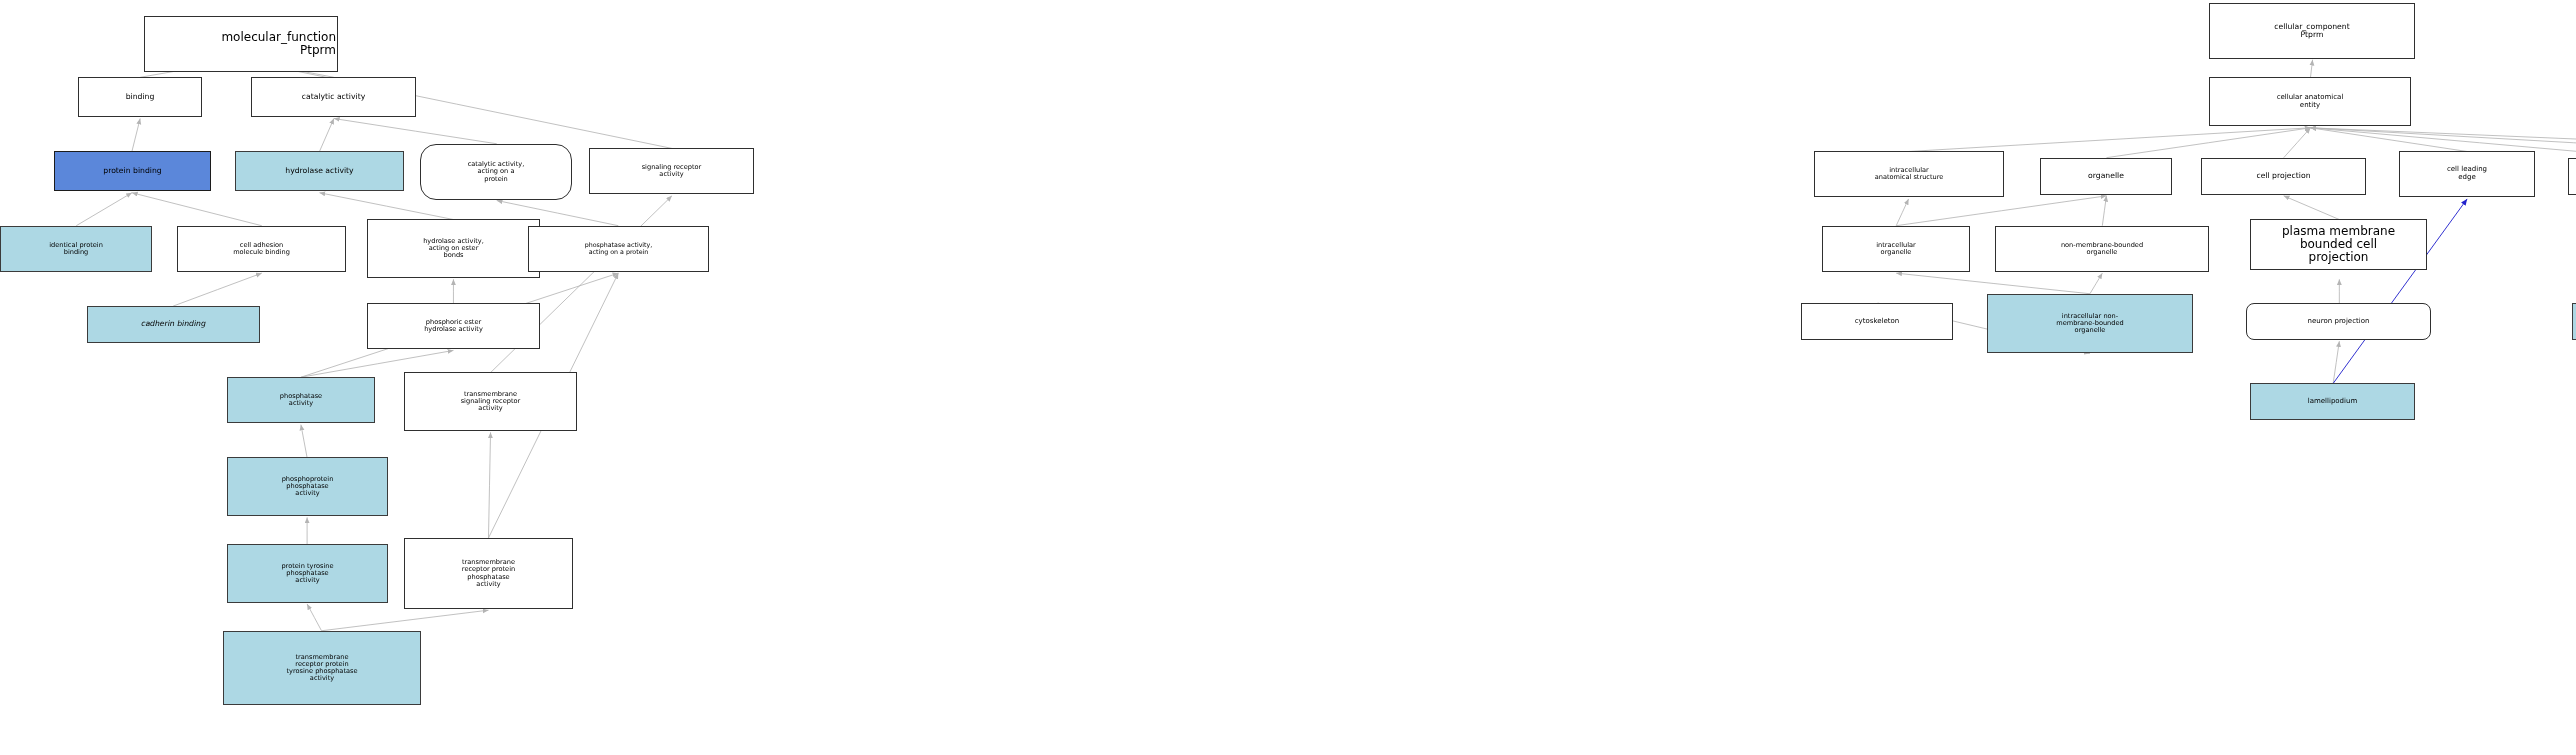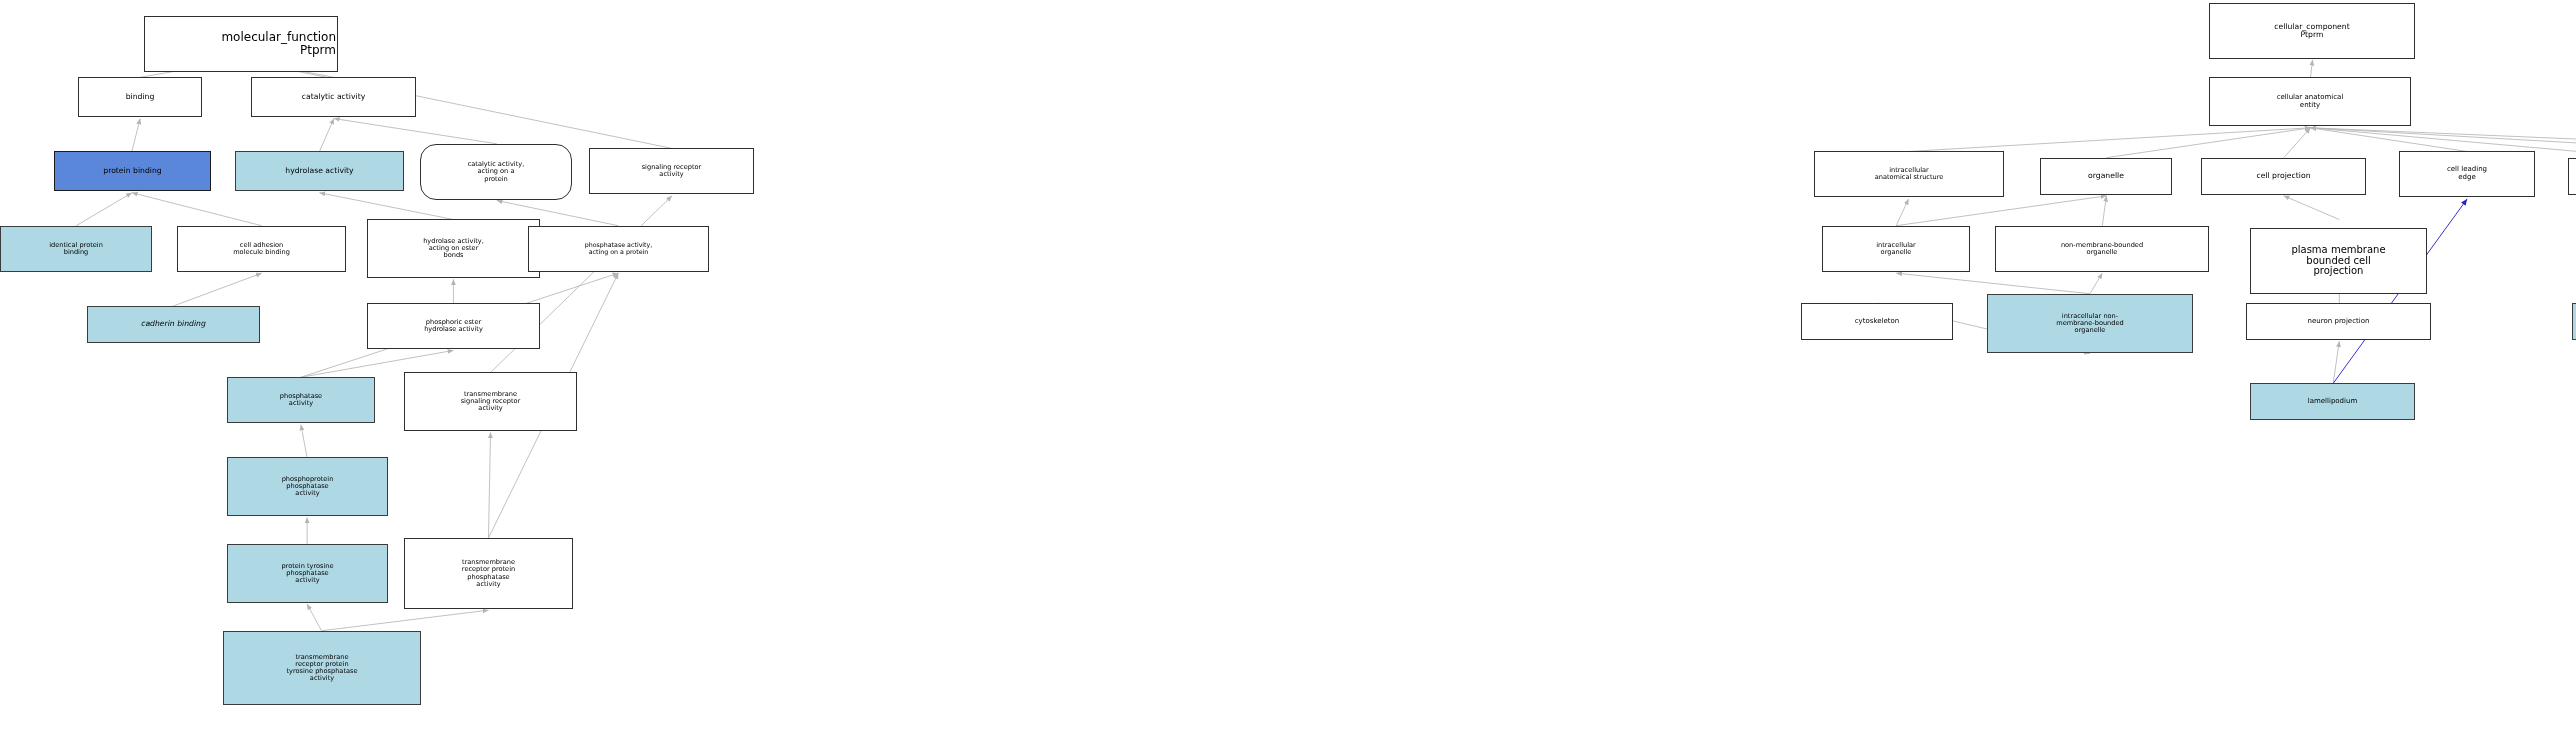--- a/index.html
+++ b/index.html
@@ -176,30 +176,30 @@
       </div>
       <div class="node white" style="left: 2568px; top: 158px; width: 161px; height: 37px; font-size: 7.7px;">
         <span class="lbl">cell periphery</span>
       </div>
       <div class="node white" style="left: 1822px; top: 226px; width: 148px; height: 46px; font-size: 6.6px;">
         <span class="lbl">intracellular<br>organelle</span>
       </div>
       <div class="node white" style="left: 1995px; top: 226px; width: 214px; height: 46px; font-size: 6.6px;">
         <span class="lbl">non-membrane-bounded<br>organelle</span>
       </div>
-      <div class="node white" style="left: 2250px; top: 228px; width: 177px; height: 66px; font-size: 10px;">
+      <div class="node white" style="left: 2250px; top: 219px; width: 177px; height: 51px; font-size: 12px;">
         <span class="lbl">plasma membrane<br>bounded cell<br>projection</span>
       </div>
       <div class="node white" style="left: 1801px; top: 303px; width: 152px; height: 37px; font-size: 7px;">
         <span class="lbl">cytoskeleton</span>
       </div>
       <div class="node cyan" style="left: 1987px; top: 294px; width: 206px; height: 59px; font-size: 6.6px;">
         <span class="lbl">intracellular non-<br>membrane-bounded<br>organelle</span>
       </div>
-      <div class="node white" style="left: 2246px; top: 303px; width: 185px; height: 37px; font-size: 7px;">
+      <div class="node white" style="left: 2246px; top: 303px; width: 185px; height: 37px; font-size: 7px; border-radius: 8px;">
         <span class="lbl">neuron projection</span>
       </div>
       <div class="node cyan" style="left: 2572px; top: 303px; width: 177px; height: 37px; font-size: 7px;">
         <span class="lbl">cell-cell junction</span>
       </div>
       <div class="node cyan" style="left: 2250px; top: 383px; width: 165px; height: 37px; font-size: 7px;">
         <span class="lbl">lamellipodium</span>
       </div>
     </div>
 </div>

